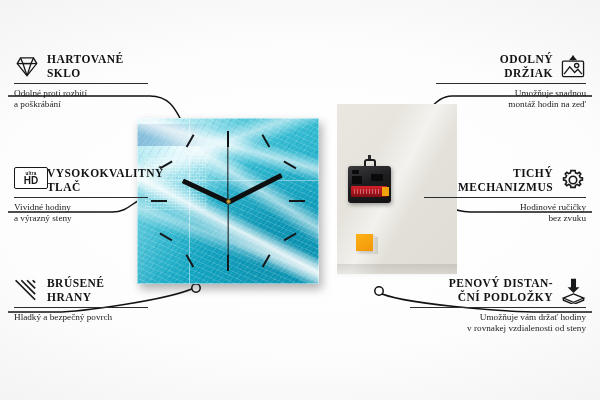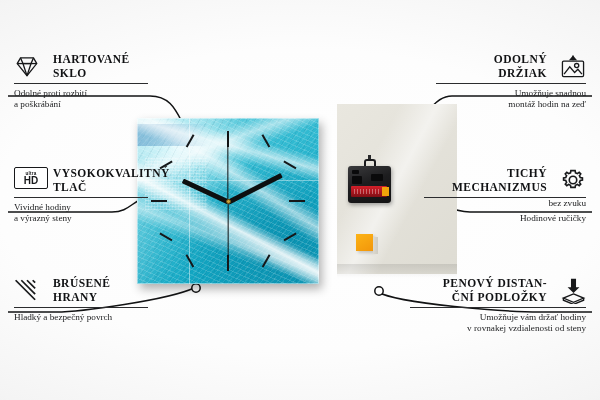--- a/index.html
+++ b/index.html
@@ -148,21 +148,21 @@
   .co-title {
     font-weight:bold; font-size:11.5px; letter-spacing:.45px;
     color:#111214; line-height:14px; text-transform:uppercase;
     white-space:nowrap;
   }
   .co-rule { height:1px; background:#2b2c2e; margin-top:3px; }
   .co-desc {
     font-size:9.2px; line-height:11.8px; color:#1c1d1f; margin-top:3.5px;
     white-space:nowrap;
   }
-  .co-head { display:flex; align-items:center; gap:13px; }
+  .co-head { display:flex; align-items:center; gap:7px; }
   .ico { width:26px; height:26px; flex:0 0 26px; }
   .left .co-head { justify-content:flex-start; }
   .left .co-desc, .left .co-title { text-align:left; }
   .right .co-head { justify-content:flex-end; }
   .right .co-title { text-align:right; }
   .right .co-desc { text-align:right; }
   .titles { display:flex; flex-direction:column; }
 
   
   .hdbox {
@@ -342,22 +342,22 @@
         <span class="co-title">MECHANIZMUS</span>
       </span>
       <span class="ico">
         <svg viewBox="0 0 32 32" width="26" height="26" fill="none" stroke="#17181a" stroke-width="2">
           <path d="M16,4.5 l2.6,0 0.5,2.7 2.3,1 2.2,-1.6 1.9,1.9 -1.6,2.2 1,2.3 2.7,0.5 0,2.6 -2.7,0.5 -1,2.3 1.6,2.2 -1.9,1.9 -2.2,-1.6 -2.3,1 -0.5,2.7 -2.6,0 -2.6,0 -0.5,-2.7 -2.3,-1 -2.2,1.6 -1.9,-1.9 1.6,-2.2 -1,-2.3 -2.7,-0.5 0,-2.6 2.7,-0.5 1,-2.3 -1.6,-2.2 1.9,-1.9 2.2,1.6 2.3,-1 0.5,-2.7 z"></path>
           <circle cx="16" cy="16" r="4.6"></circle>
         </svg>
       </span>
     </div>
     <div class="co-rule" style="width:162px;"></div>
+    <div class="co-desc">Hodinové ručičky</div>
     <div class="co-desc" style="margin-top:0;">bez zvuku</div>
-    <div class="co-desc">Hodinové ručičky</div>
   </div>
 
   <div class="callout right" style="left:410px; top:276px; width:176px;">
     <div class="co-head">
       <span class="titles">
         <span class="co-title">PENOVÝ DISTAN-</span>
         <span class="co-title">ČNÍ PODLOŽKY</span>
       </span>
       <span class="ico">
         <svg viewBox="0 0 32 32" width="27" height="27" fill="none" stroke="#17181a" stroke-width="1.6">

